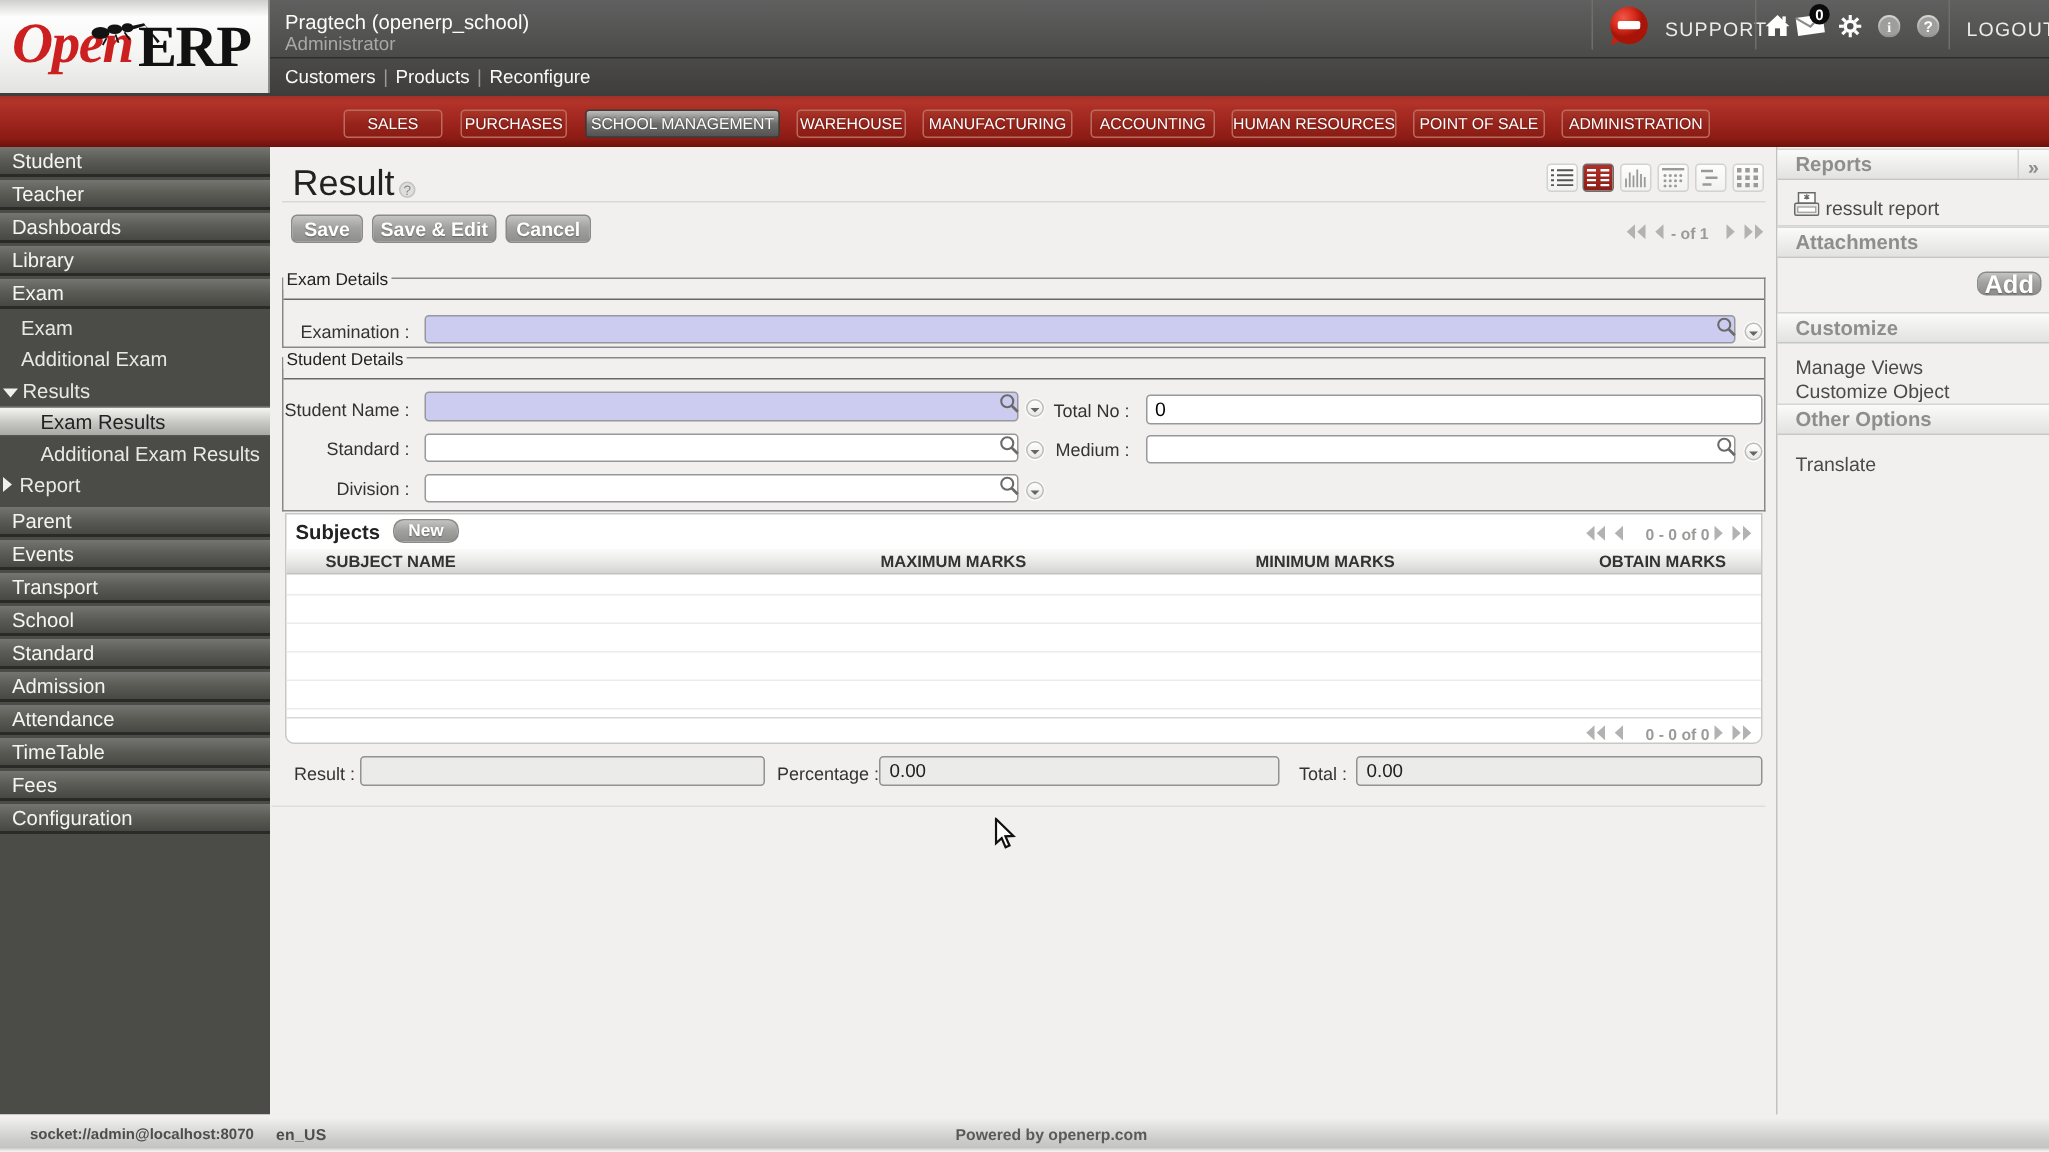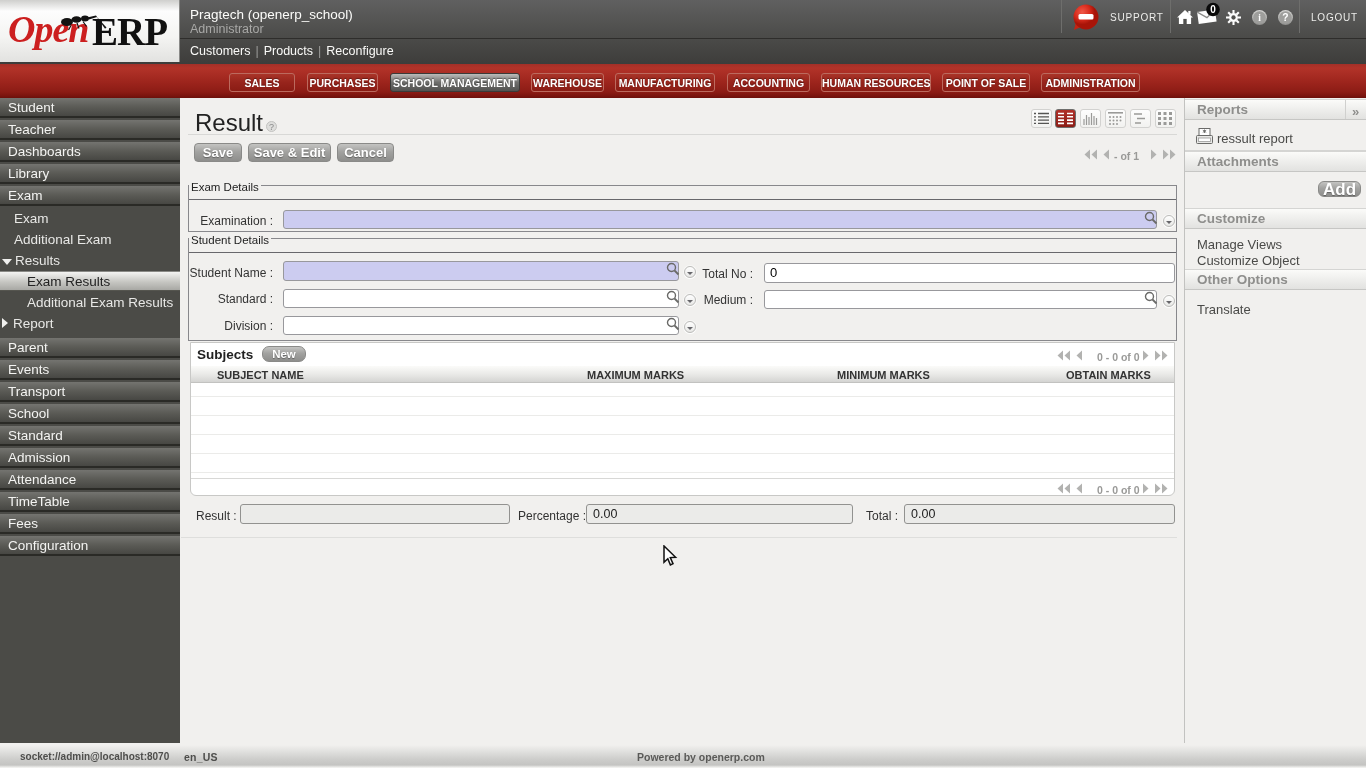--- a/index.html
+++ b/index.html
@@ -14,28 +14,28 @@
 #logo { position:absolute; left:0; top:0; width:180px; height:62px;
   background:linear-gradient(180deg,#cfcfcd 0%,#fdfdfd 18%,#f4f4f2 60%,#e2e2e0 100%);
   border-right:1px solid #8a8a88; }
 #logo .open { position:absolute; left:8px; top:7px; font-family:"Liberation Serif",serif; font-style:italic; font-weight:bold; font-size:38px; color:#cc1f1f; letter-spacing:-1px;}
 #logo .erp { position:absolute; left:92px; top:9px; font-family:"Liberation Serif",serif; font-weight:bold; font-size:39px; color:#111; letter-spacing:-1px;}
 .uname { position:absolute; left:190px; top:7px; font-size:13.5px; color:#fcfcfa; }
 .urole { position:absolute; left:190px; top:22px; font-size:12.5px; color:#a8a8a6; }
 .hlinks { position:absolute; left:190px; top:44px; font-size:12.5px; color:#fafaf8; }
 .hlinks b { font-weight:normal; color:#9a9a98; padding:0 5px; }
 .hsep { position:absolute; top:0; width:1px; height:33px; background:#6e6e6c; }
-.htxt { position:absolute; font-size:10px; color:#ececea; letter-spacing:0.8px; }
+.htxt { position:absolute; font-size:13px; color:#ececea; letter-spacing:0.8px; }
 
 
 #redbar { position:absolute; left:0; top:64px; width:1366px; height:34px;
   background:linear-gradient(180deg,#a33028 0%,#b23329 12%,#9c241c 55%,#8c1c15 82%,#7a140e 94%,#6b100b 100%); }
 .rbtn { position:absolute; top:73px; height:19px; border:1px solid #bc6a5e; border-radius:3px;
   background:linear-gradient(180deg,#a93428 0%,#97241c 50%,#8a1c14 100%);
-  color:#fff; font-size:10.5px; font-weight:bold; text-align:center; letter-spacing:0;
+  color:#fff; font-size:10.5px; font-weight:normal; text-align:center; letter-spacing:0;
   line-height:18px; white-space:nowrap; text-shadow:0 -1px 1px rgba(0,0,0,0.4); }
 .rbtn.active { background:linear-gradient(180deg,#bcbcba 0%,#6e6e6c 50%,#525250 100%);
   border:1px solid #3a3a38; color:#fff; }
 
 
 #sidebar { position:absolute; left:0; top:98px; width:180px; height:645px; background:#4b4b47; }
 .snav { position:absolute; left:0; width:180px; height:20px;
   background:linear-gradient(180deg,#747470 0%,#5b5b56 50%,#474743 100%);
   border-bottom:2px solid #2a2a26; color:#f4f4f2; font-size:13.5px; line-height:20px; padding-left:8px; }
 .ssub { position:absolute; left:0; width:180px; height:21px; color:#e8e8e6; font-size:13.5px; line-height:21px; padding-left:14px; }

